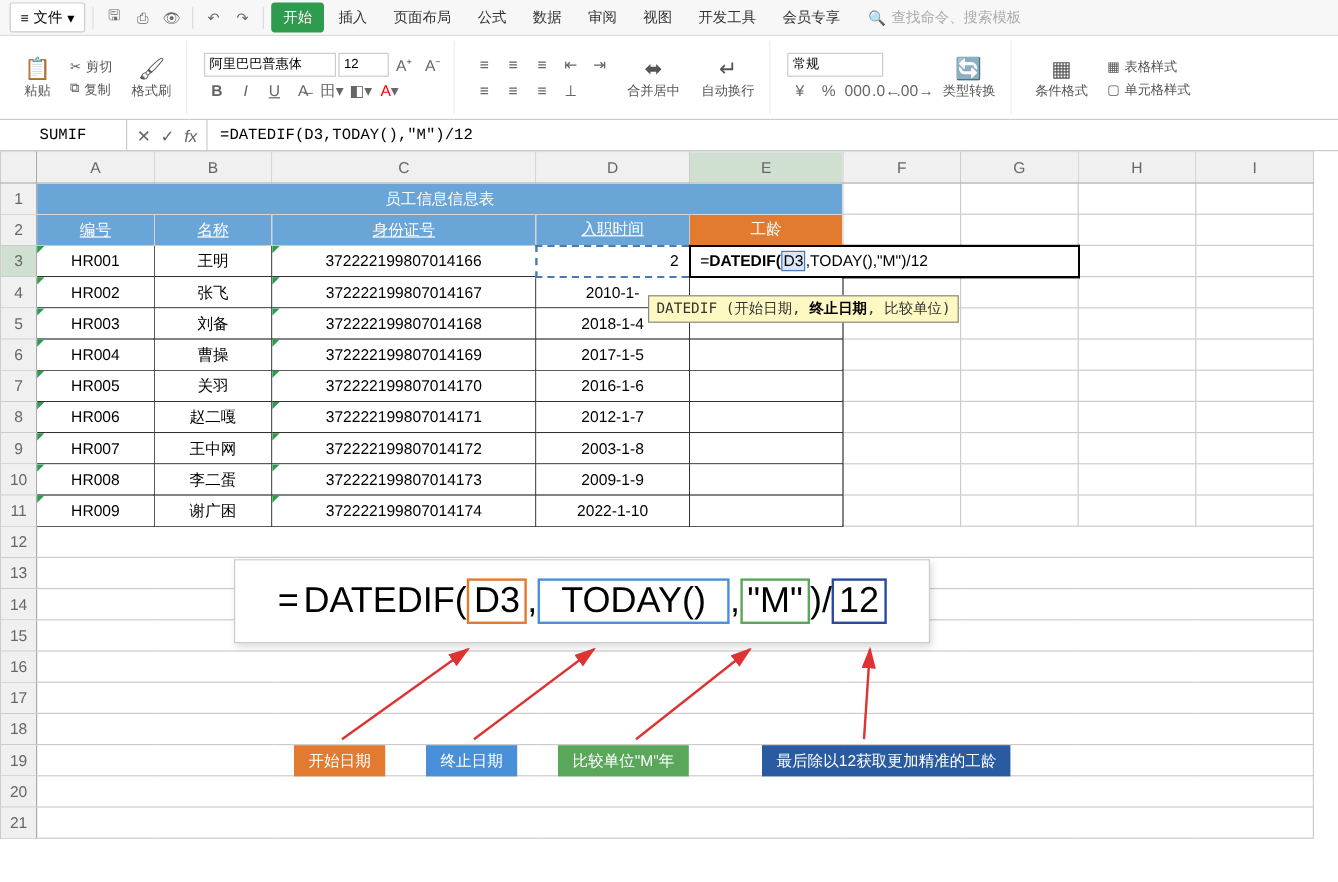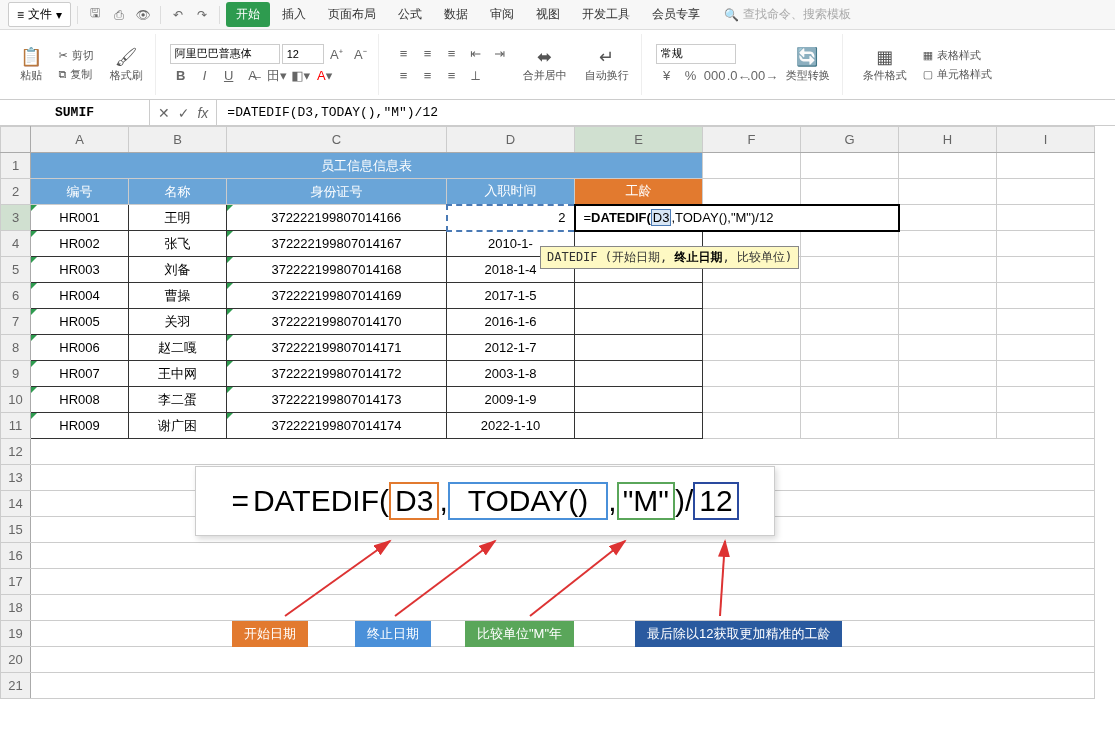--- a/index.html
+++ b/index.html
@@ -22,21 +22,21 @@
 .rb-btn .ico { font-size: 18px; }
 .rb-small { display: flex; align-items: center; gap: 4px; padding: 1px 4px; cursor: pointer; font-size: 11px; color: #555; }
 .rb-col { display: flex; flex-direction: column; gap: 2px; }
 .rb-row { display: flex; align-items: center; gap: 2px; }
 .font-select { width: 110px; height: 20px; border: 1px solid #ccc; font-size: 11px; padding: 0 4px; }
 .size-select { width: 42px; height: 20px; border: 1px solid #ccc; font-size: 11px; padding: 0 4px; }
 .sq { width: 22px; height: 20px; border: 1px solid transparent; display: flex; align-items: center; justify-content: center; cursor: pointer; color: #666; font-size: 13px; }
 
 
 .formula-bar { display: flex; align-items: center; height: 26px; border-bottom: 1px solid #ccc; }
-.name-box { width: 150px; height: 100%; border-right: 1px solid #ccc; display: flex; align-items: center; justify-content: center; font-family: "Courier New", monospace; font-size: 13px; font-weight: bold; }
+.name-box { width: 106px; height: 100%; border-right: 1px solid #ccc; display: flex; align-items: center; justify-content: center; font-family: "Courier New", monospace; font-size: 13px; }
 .fb-btns { display: flex; align-items: center; padding: 0 8px; gap: 8px; border-right: 1px solid #ccc; height: 100%; }
 .fb-btn { cursor: pointer; color: #666; font-size: 14px; }
 .fx-label { font-style: italic; color: #666; }
 .formula-input { flex: 1; padding: 0 10px; font-family: "Courier New", monospace; font-size: 13px; }
 
 
 .grid-wrap { position: relative; overflow: hidden; height: calc(735px - 30px - 70px - 26px); }
 .grid { border-collapse: collapse; table-layout: fixed; }
 .grid th, .grid td { border: 1px solid #ccc; height: 26px; text-align: center; font-size: 13px; padding: 0; position: relative; }
 .grid .rowhdr { width: 30px; background: #f0f0f0; color: #666; font-weight: normal; border-right: 1px solid #aaa; border-bottom: 1px solid #ccc; }
@@ -47,21 +47,21 @@
 .col-C { width: 220px; }
 .col-D { width: 128px; }
 .col-E { width: 128px; }
 .col-F, .col-G, .col-H, .col-I { width: 98px; }
 
 .colhdr.active { background: #d0e0d0; }
 .rowhdr.active { background: #d0e0d0; }
 
 
 .title-cell { background: #6aa5d8; color: #fff; font-size: 22px; font-weight: normal; margin-left: 10px; }
-.header-cell { background: #6aa5d8; color: #fff; font-size: 14px; }
+.header-cell { background: #6aa5d8; color: #fff; font-size: 14px; text-decoration: underline; }
 .header-cell-e { background: #e27a2f; color: #fff; font-size: 14px; }
 .data-cell { background: #fff; border: 1px solid #333 !important; margin-left: 43px; }
 
 
 .editing { text-align: left !important; padding-left: 8px !important; white-space: nowrap; font-family: Arial, sans-serif; font-size: 14px; }
 .editing .kw { font-weight: bold; }
 .editing .arg1 { background: #d8e6f5; border: 1px solid #4a7ab5; padding: 0 1px; }
 
 
 .tooltip { position: absolute; left: 540px; top: 120px; background: #fef9c3; border: 1px solid #888; padding: 2px 6px; font-family: "SimSun", monospace; font-size: 12px; white-space: nowrap; z-index: 20; }
@@ -443,18 +443,18 @@
         <marker id="ah" markerWidth="10" markerHeight="10" refX="8" refY="3" orient="auto">
           <path d="M0,0 L9,3 L0,6 Z" fill="#d33"></path>
         </marker>
       </defs>
   <line x1="45" y1="85" x2="150" y2="10" stroke="#d33" stroke-width="2" marker-end="url(#ah)"></line>
   <line x1="155" y1="85" x2="255" y2="10" stroke="#d33" stroke-width="2" marker-end="url(#ah)"></line>
   <line x1="290" y1="85" x2="385" y2="10" stroke="#d33" stroke-width="2" marker-end="url(#ah)"></line>
   <line x1="480" y1="85" x2="485" y2="10" stroke="#d33" stroke-width="2" marker-end="url(#ah)"></line>
 </svg>
 
-<div class="lbl orange" style="left:232px;top:495px">开始日期</div>
+<div class="lbl orange" style="left:245px;top:495px">开始日期</div>
 <div class="lbl blue" style="left:355px;top:495px">终止日期</div>
 <div class="lbl green" style="left:465px;top:495px">比较单位"M"年</div>
 <div class="lbl navy" style="left:635px;top:495px">最后除以12获取更加精准的工龄</div>
 
 </div>
 
 </body></html>

